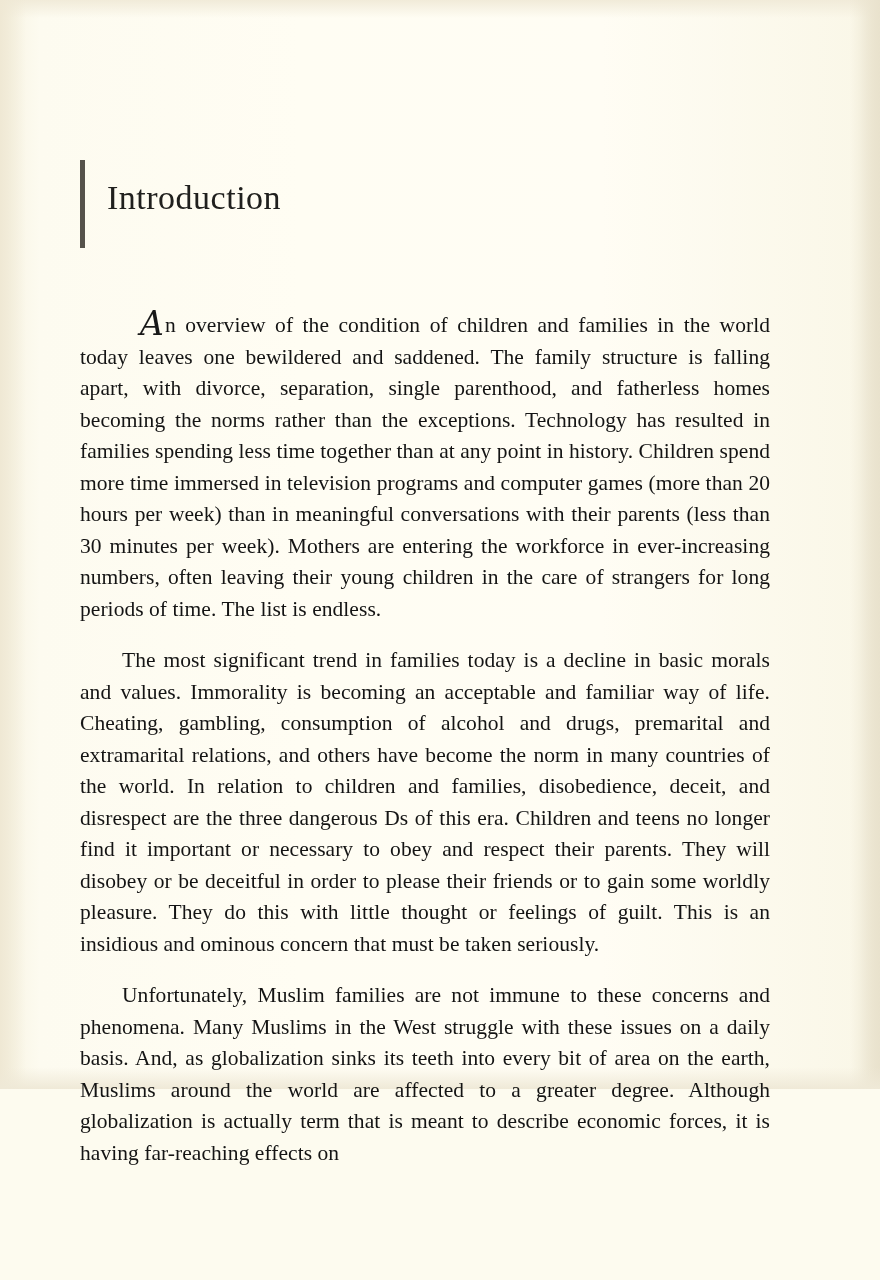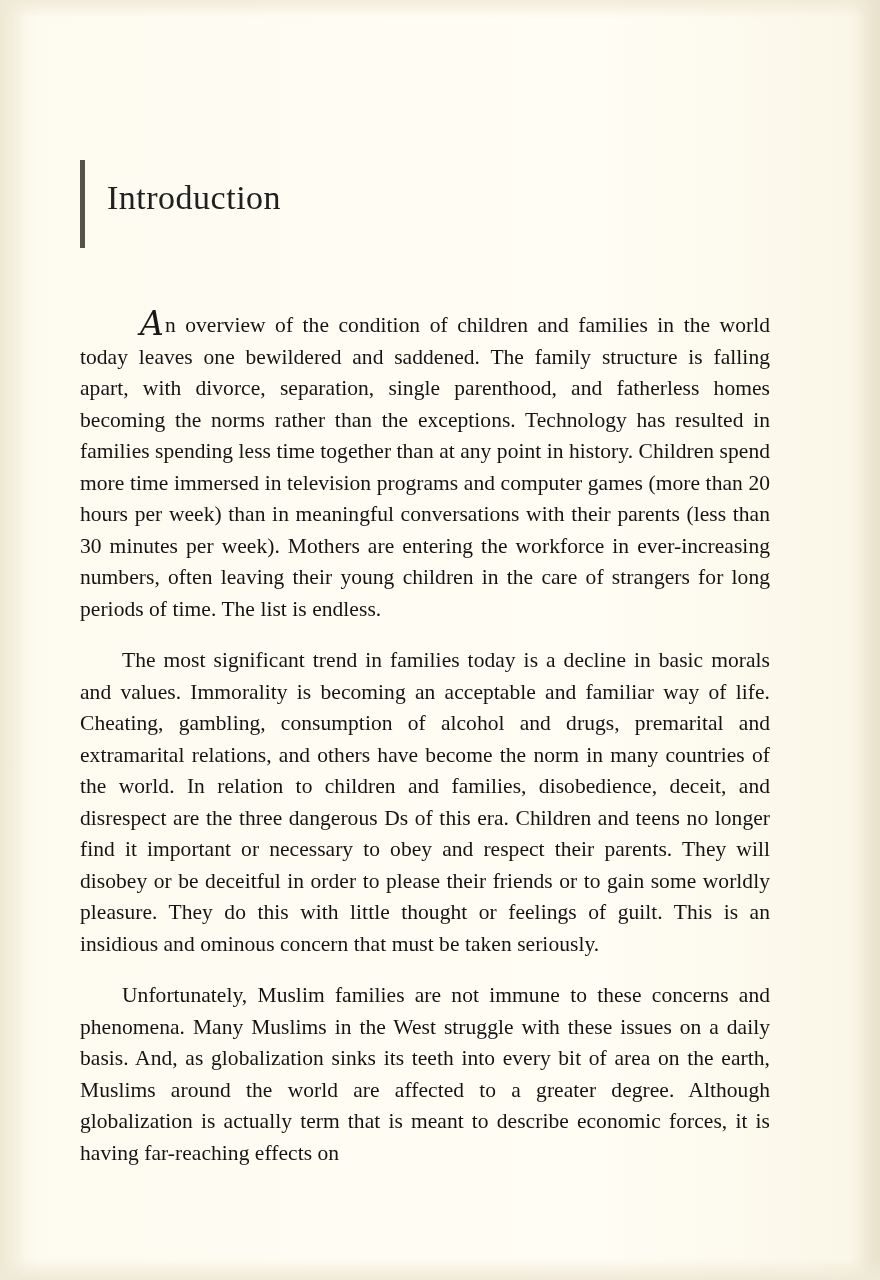--- a/index.html
+++ b/index.html
@@ -10,21 +10,21 @@
     width: 880px;
     height: 1280px;
     background: #fdfbef;
     font-family: "Liberation Serif", serif;
     color: #1a1a1a;
     overflow: hidden;
   }
   .page {
     position: relative;
     width: 880px;
-    height: 1280px;
+    height: 1089px;
     background:
       linear-gradient(to right, #f7f3e2 0px, #fdfbf0 40px, #fffdf3 300px, #fffdf4 600px, #faf7e8 860px, #efe9d6 880px);
   }
   
   .edge-left {
     position: absolute;
     left: 0; top: 0; bottom: 0; width: 26px;
     background: linear-gradient(to right, #efe8d4, rgba(253,251,239,0));
     pointer-events: none;
   }

